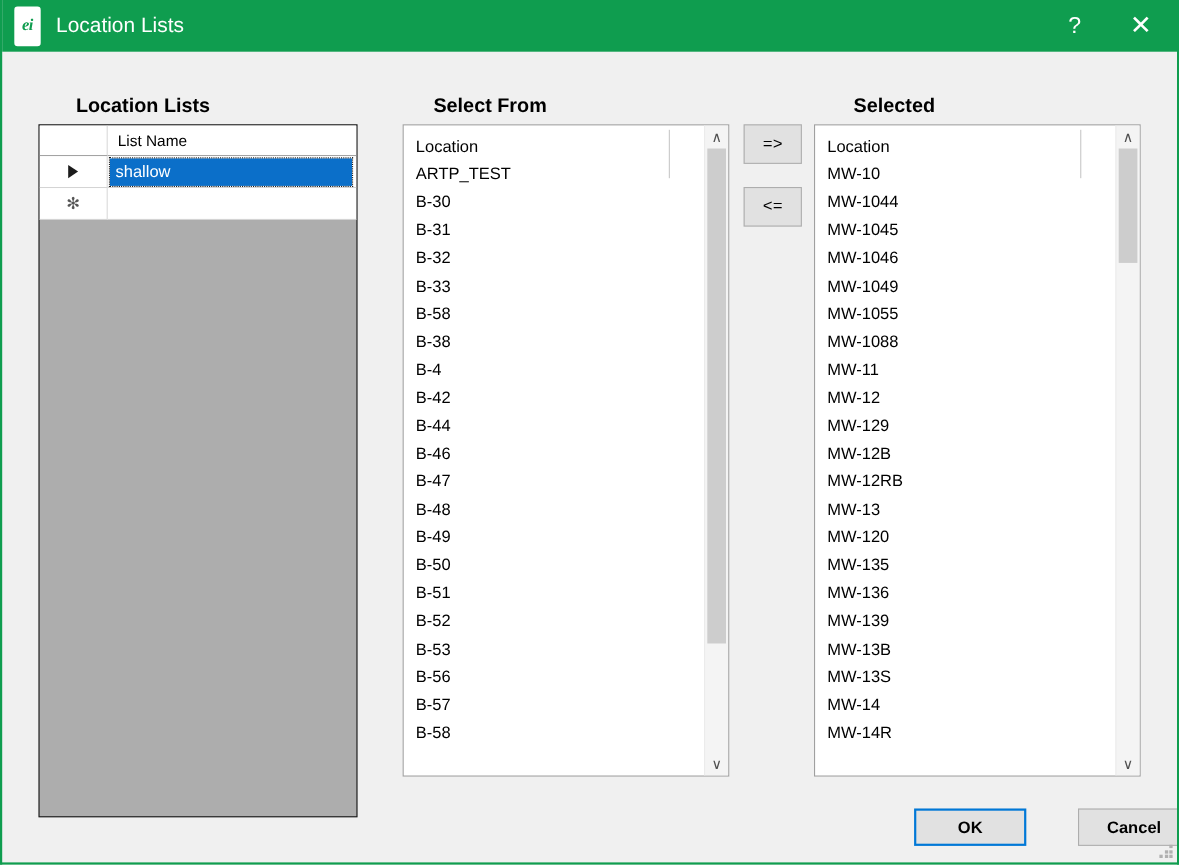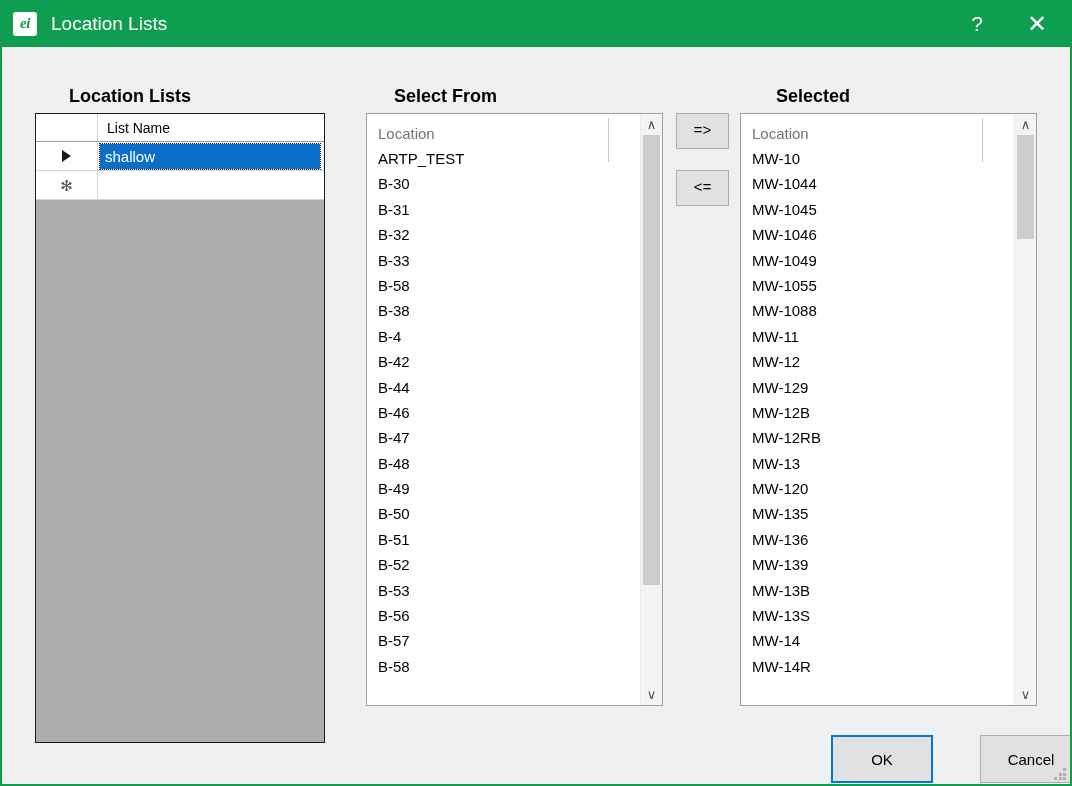--- a/index.html
+++ b/index.html
@@ -17,21 +17,21 @@
   }
 
   
   #titlebar {
     position: absolute; left: -2px; top: 0;
     width: 1072px; height: 47px;
     background: #0f9d4f;
     display: flex; align-items: center;
   }
   #app-icon {
-    width: 24px; height: 24px; margin-left: 13px;
+    width: 24px; height: 36px; margin-left: 13px;
     background: #ffffff; border-radius: 3px;
     display: flex; align-items: center; justify-content: center;
     color: #0f9d4f; font-weight: bold; font-style: italic;
     font-size: 15px; line-height: 1; font-family: "Liberation Serif", serif;
     letter-spacing: -0.5px;
   }
   #title-text {
     margin-left: 14px; color: #ffffff;
     font-size: 19px; font-weight: 400;
   }
@@ -114,21 +114,21 @@
     overflow: hidden;
   }
   #listbox-select { left: 364px; top: 113px; width: 297px; height: 593px; }
   #listbox-chosen { left: 738px; top: 113px; width: 297px; height: 593px; }
   .list-inner {
     position: absolute; left: 0; top: 0; right: 22px; bottom: 0;
     padding: 8px 0 0 11px;
     overflow: hidden;
   }
   .col-header {
-    font-size: 15px; color: #737373;
+    font-size: 15px; color: #000000;
     height: 24px; line-height: 24px;
     position: relative;
   }
   .col-divider {
     position: absolute; top: 2px;
     width: 1px; height: 44px; background: #c8c8c8;
   }
   #divider-select { left: 606px; top: 118px; }
   #divider-chosen { left: 980px; top: 118px; }
   .list-item {
@@ -165,26 +165,26 @@
     font-size: 15px; color: #000;
     font-family: "Liberation Mono", monospace;
     cursor: default; user-select: none;
   }
   #btn-add    { top: 113px; }
   #btn-remove { top: 170px; }
 
   
   .dlg-btn {
     position: absolute; top: 735px;
-    width: 102px; height: 48px;
+    width: 102px; height: 34px;
     background: #e1e1e1;
     border: 1px solid #adadad;
     display: flex; align-items: center; justify-content: center;
     font-size: 15px; color: #000;
-    cursor: default; user-select: none;
+    cursor: default; user-select: none; font-weight: bold;
   }
   #btn-ok {
     left: 829px;
     border: 2px solid #0078d7;
   }
   #btn-cancel { left: 978px; }
 
   
   #resize-grip {
     position: absolute; right: 3px; bottom: 3px;

